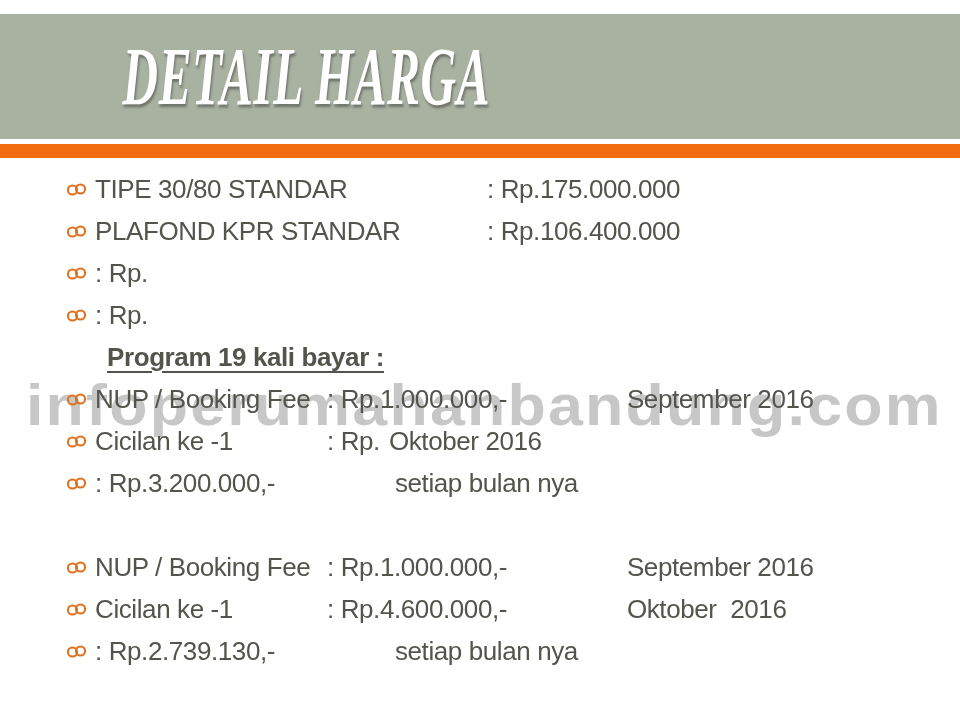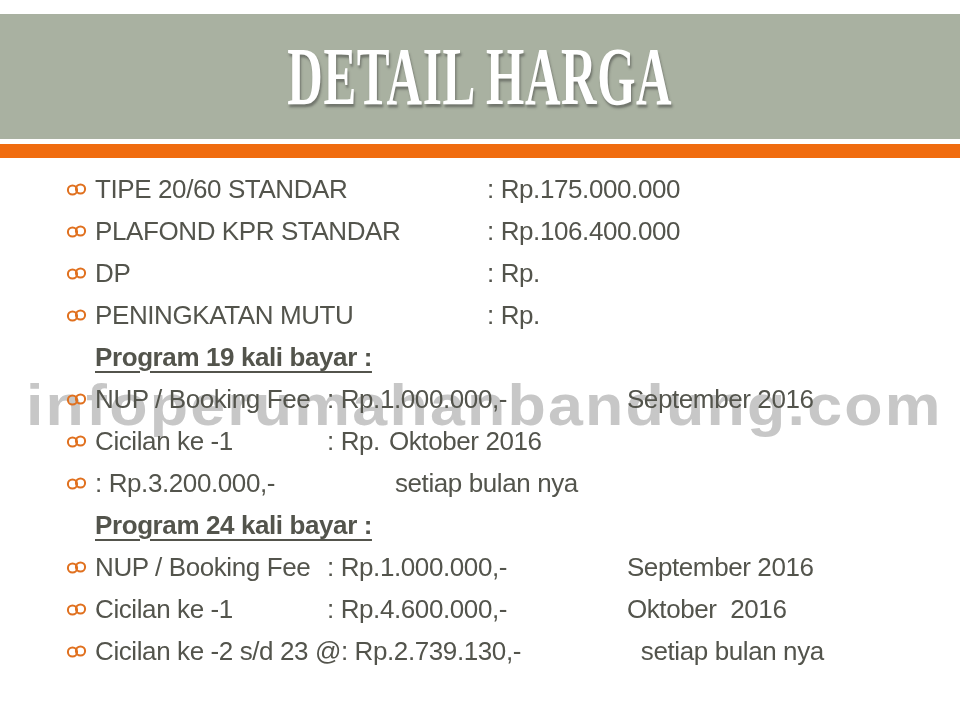--- a/index.html
+++ b/index.html
@@ -8,21 +8,21 @@
     background:#ffffff;
     overflow:hidden;
     font-family:"Liberation Sans", sans-serif;
     position:relative;
   }
   
   .top-strip{height:14px;background:#ffffff;}
   .header-band{
     height:125px;
     background:#a9b1a1;
-    display:flex;align-items:center;justify-content:center;
+    display:flex;align-items:center;justify-content:flex-start;font-style:italic;
   }
   .slide-title{
     font-family:"Liberation Serif", serif;
     font-weight:bold;
     font-size:82px;
     line-height:1;
     color:#ffffff;
     letter-spacing:1px;
     transform:scaleX(0.60);
     transform-origin:center;
@@ -77,20 +77,21 @@
     display:inline-block;
     text-align:left;
     white-space:pre;
   }
   .sec-a .num{width:174px;}
   .sec-b .num{width:238px;}
   .suffix{padding-left:9px;white-space:pre;}
   .heading-row{
     height:42px;line-height:42px;
     display:flex;
+    gap:12px;
   }
   .heading-text{
     font-weight:bold;
     text-decoration:underline;
     text-decoration-thickness:2px;
     text-underline-offset:5px;
     letter-spacing:-0.4px;
   }
   .bullet-icon-svg{display:block;}
 </style>
@@ -110,50 +111,48 @@
 
   <div class="watermark">infoperumahanbandung.com</div>
 
   <div class="content">
 
     <div class="row sec-a">
       <span class="bullet-box"><svg class="bullet-icon-svg" width="22" height="16" viewBox="0 0 22 16">
             <circle cx="6.5" cy="9" r="4.6" fill="none" stroke="#e0701e" stroke-width="2"></circle>
             <circle cx="14.5" cy="8" r="4.6" fill="none" stroke="#e0701e" stroke-width="2"></circle>
           </svg></span>
-      <span class="label">TIPE 20/60 STANDAR</span>
+      <span class="label">TIPE 30/80 STANDAR</span>
       <span class="pre">: Rp.</span>
       <span class="num">175.000.000</span>
     </div>
 
     <div class="row sec-a">
       <span class="bullet-box"><svg class="bullet-icon-svg" width="22" height="16" viewBox="0 0 22 16">
             <circle cx="6.5" cy="9" r="4.6" fill="none" stroke="#e0701e" stroke-width="2"></circle>
             <circle cx="14.5" cy="8" r="4.6" fill="none" stroke="#e0701e" stroke-width="2"></circle>
           </svg></span>
       <span class="label">PLAFOND KPR STANDAR</span>
       <span class="pre">: Rp.</span>
       <span class="num">106.400.000</span>
     </div>
 
     <div class="row sec-a">
       <span class="bullet-box"><svg class="bullet-icon-svg" width="22" height="16" viewBox="0 0 22 16">
             <circle cx="6.5" cy="9" r="4.6" fill="none" stroke="#e0701e" stroke-width="2"></circle>
             <circle cx="14.5" cy="8" r="4.6" fill="none" stroke="#e0701e" stroke-width="2"></circle>
           </svg></span>
-      <span class="label">DP</span>
-      <span class="pre">: Rp.</span>
-    </div>
-
-    <div class="row sec-a">
-      <span class="bullet-box"><svg class="bullet-icon-svg" width="22" height="16" viewBox="0 0 22 16">
-            <circle cx="6.5" cy="9" r="4.6" fill="none" stroke="#e0701e" stroke-width="2"></circle>
-            <circle cx="14.5" cy="8" r="4.6" fill="none" stroke="#e0701e" stroke-width="2"></circle>
-          </svg></span>
-      <span class="label">PENINGKATAN MUTU</span>
+      <span class="pre">: Rp.</span>
+    </div>
+
+    <div class="row sec-a">
+      <span class="bullet-box"><svg class="bullet-icon-svg" width="22" height="16" viewBox="0 0 22 16">
+            <circle cx="6.5" cy="9" r="4.6" fill="none" stroke="#e0701e" stroke-width="2"></circle>
+            <circle cx="14.5" cy="8" r="4.6" fill="none" stroke="#e0701e" stroke-width="2"></circle>
+          </svg></span>
       <span class="pre">: Rp.</span>
     </div>
 
     <div class="heading-row">
       <span class="indent"></span>
       <span class="heading-text">Program 19 kali bayar :</span>
     </div>
 
     <div class="row sec-b">
       <span class="bullet-box"><svg class="bullet-icon-svg" width="22" height="16" viewBox="0 0 22 16">
@@ -181,21 +180,20 @@
             <circle cx="6.5" cy="9" r="4.6" fill="none" stroke="#e0701e" stroke-width="2"></circle>
             <circle cx="14.5" cy="8" r="4.6" fill="none" stroke="#e0701e" stroke-width="2"></circle>
           </svg></span>
       <span class="pre">: Rp.</span>
       <span class="num">3.200.000,-</span>
       <span class="suffix">setiap bulan nya</span>
     </div>
 
     <div class="heading-row">
       <span class="indent"></span>
-      <span class="heading-text">Program 24 kali bayar :</span>
     </div>
 
     <div class="row sec-b">
       <span class="bullet-box"><svg class="bullet-icon-svg" width="22" height="16" viewBox="0 0 22 16">
             <circle cx="6.5" cy="9" r="4.6" fill="none" stroke="#e0701e" stroke-width="2"></circle>
             <circle cx="14.5" cy="8" r="4.6" fill="none" stroke="#e0701e" stroke-width="2"></circle>
           </svg></span>
       <span class="label">NUP / Booking Fee</span>
       <span class="pre">: Rp.</span>
       <span class="num">1.000.000,-</span>
@@ -211,20 +209,19 @@
       <span class="pre">: Rp.</span>
       <span class="num">4.600.000,-</span>
       <span class="suffix">Oktober  2016</span>
     </div>
 
     <div class="row sec-b">
       <span class="bullet-box"><svg class="bullet-icon-svg" width="22" height="16" viewBox="0 0 22 16">
             <circle cx="6.5" cy="9" r="4.6" fill="none" stroke="#e0701e" stroke-width="2"></circle>
             <circle cx="14.5" cy="8" r="4.6" fill="none" stroke="#e0701e" stroke-width="2"></circle>
           </svg></span>
-      <span class="label">Cicilan ke -2 s/d 23 @</span>
       <span class="pre">: Rp.</span>
       <span class="num">2.739.130,-</span>
       <span class="suffix">setiap bulan nya</span>
     </div>
 
   </div>
 </div>
 
 </body></html>

